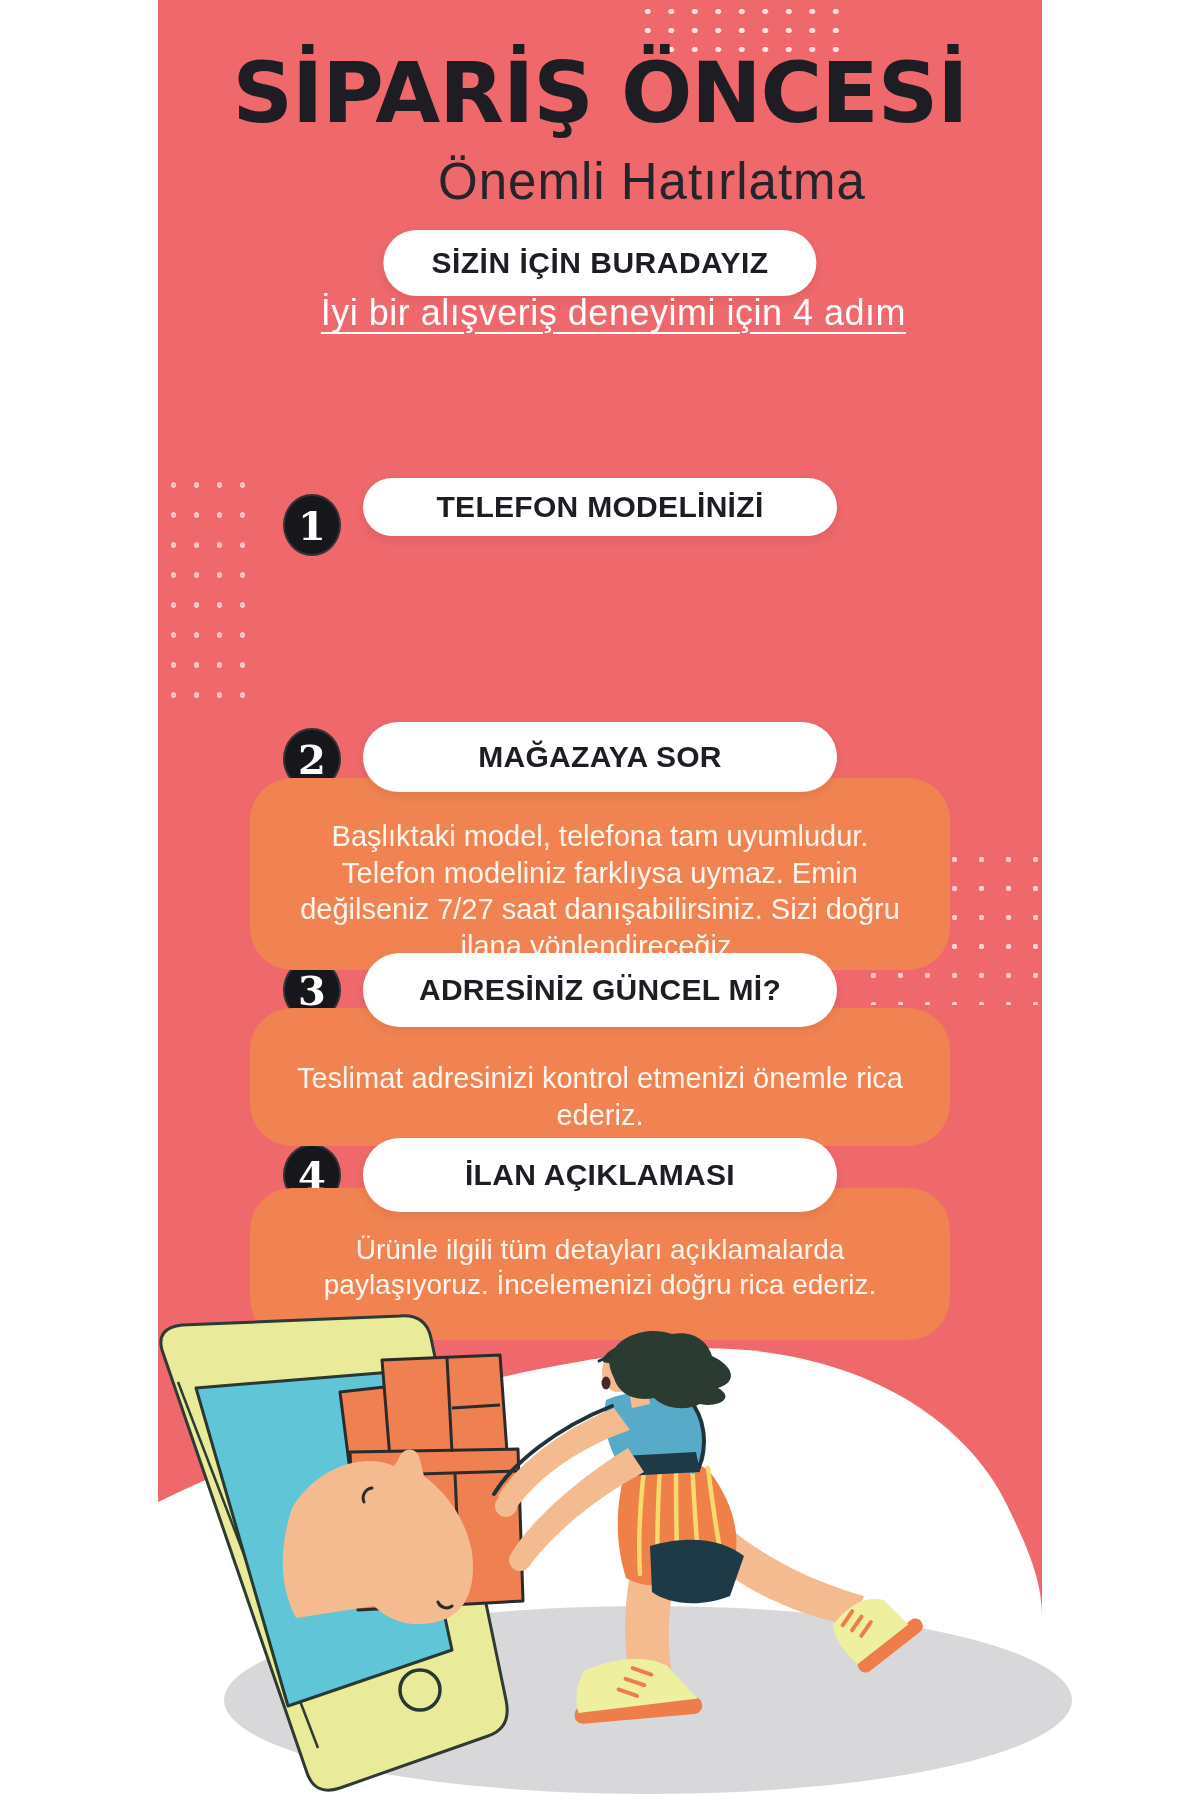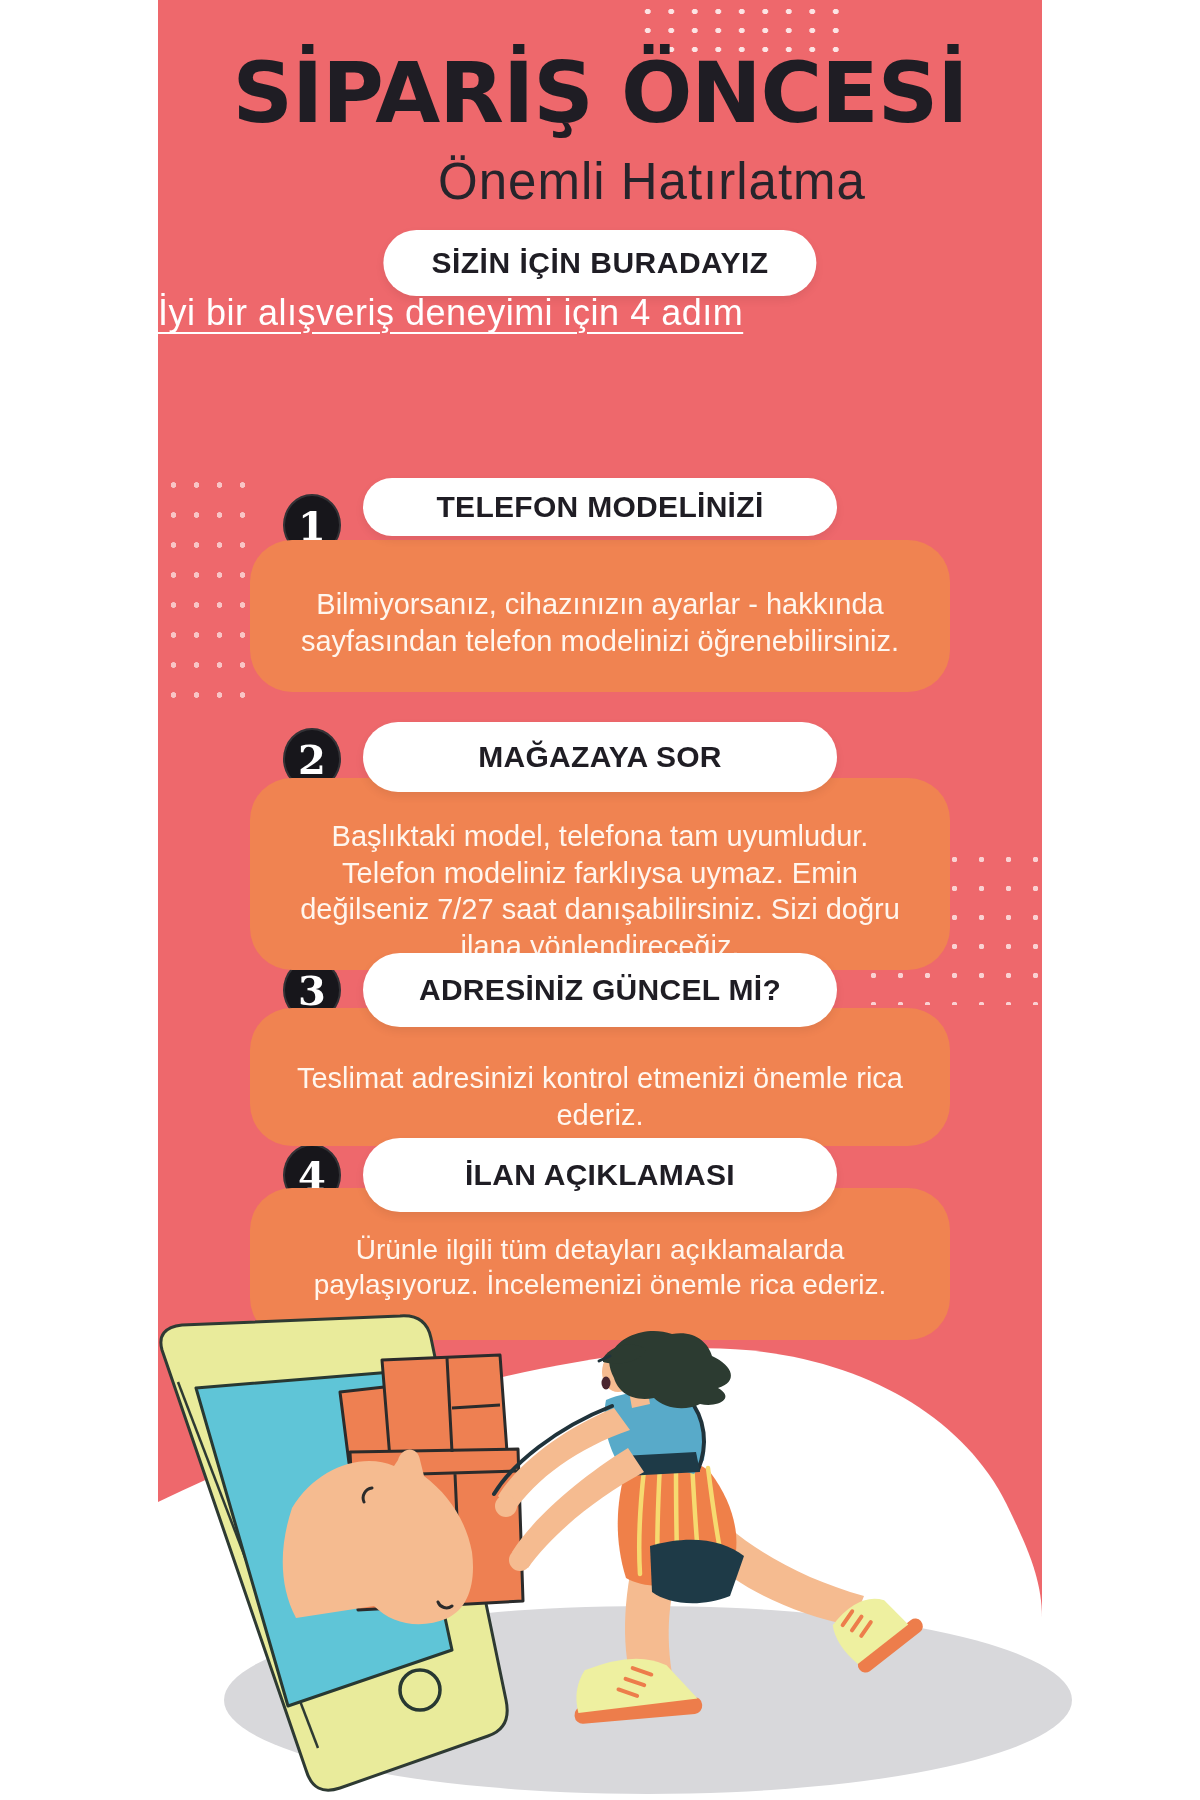--- a/index.html
+++ b/index.html
@@ -15,21 +15,21 @@
 
   .title{position:absolute;left:158px;top:44px;width:884px;text-align:center;
          font-family:"DejaVu Sans","Liberation Sans",sans-serif;font-weight:bold;
          font-size:84px;letter-spacing:-1px;color:#1f1d24;}
   .subtitle{position:absolute;left:158px;top:152px;width:988px;text-align:center;
             font-size:51px;color:#26242b;letter-spacing:1px;}
   .ribbon{position:absolute;left:600px;top:230px;transform:translateX(-50%);
           background:#ffffff;border-radius:34px;padding:16px 48px;white-space:nowrap;
           font-weight:bold;font-size:30px;color:#1f1d24;letter-spacing:.5px;
           box-shadow:0 4px 10px rgba(0,0,0,.07);}
-  .tagline{position:absolute;left:158px;top:292px;width:748px;text-align:left;
+  .tagline{position:absolute;left:158px;top:292px;width:748px;text-align:right;
            font-size:36px;color:#ffffff;text-decoration:underline;text-underline-offset:7px;
            text-decoration-thickness:2px;letter-spacing:.5px;}
 
   .badge{position:absolute;left:283px;width:58px;height:62px;border-radius:50%;
          background:#17161b;color:#ffffff;display:flex;align-items:center;justify-content:center;
          font-family:"DejaVu Serif","Liberation Serif",serif;font-weight:bold;font-size:40px;
          box-shadow:inset 0 0 0 2px rgba(255,255,255,.12);}
   .pill{position:absolute;left:600px;transform:translateX(-50%);width:474px;
         background:#ffffff;border-radius:44px;display:flex;flex-direction:column;
         align-items:center;justify-content:center;text-align:center;
@@ -68,42 +68,41 @@
 
   <div class="title">SİPARİŞ ÖNCESİ</div>
   <div class="subtitle">Önemli Hatırlatma</div>
   <div class="ribbon">SİZİN İÇİN BURADAYIZ</div>
   <div class="tagline">İyi bir alışveriş deneyimi için 4 adım</div>
 
   <div class="badge badge-1">1</div>
   <div class="pill pill-1">
     <div>TELEFON MODELİNİZİ</div>
   </div>
-  <div class="card card-1">Bilmiyorsanız, cihazınızın ayarlar - hakkında sayfasından telefon modelinizi öğrenebilirsiniz.</div>
 
   <div class="badge badge-2">2</div>
   <div class="pill pill-2">
     <div>MAĞAZAYA SOR</div>
     <div></div>
   </div>
   <div class="card card-2">Başlıktaki model, telefona tam uyumludur. Telefon modeliniz farklıysa uymaz. Emin değilseniz 7/27 saat danışabilirsiniz. Sizi doğru ilana yönlendireceğiz.</div>
 
   <div class="badge badge-3">3</div>
   <div class="pill pill-3">
     <div>ADRESİNİZ GÜNCEL Mİ?</div>
     <div></div>
   </div>
   <div class="card card-3">Teslimat adresinizi kontrol etmenizi önemle rica ederiz.</div>
 
   <div class="badge badge-4">4</div>
   <div class="pill pill-4">
     <div>İLAN AÇIKLAMASI</div>
     <div></div>
   </div>
-  <div class="card card-4">Ürünle ilgili tüm detayları açıklamalarda paylaşıyoruz. İncelemenizi önemle rica ederiz.</div>
+  <div class="card card-4">Ürünle ilgili tüm detayları açıklamalarda paylaşıyoruz. İncelemenizi doğru rica ederiz.</div>
 
   <svg class="illu" viewBox="0 1250 1200 550">
 
     <path fill="#ffffff" d="M158 1800 L158 1502 C330 1420 480 1372 645 1352 C812 1332 952 1396 1006 1503 C1028 1548 1042 1580 1042 1618 L1042 1800 Z"></path>
 
     <ellipse cx="648" cy="1700" rx="424" ry="94" fill="#d8d8db"></ellipse>
 
     <g>
       <path fill="#e9eb9b" stroke="#2e3a33" stroke-width="3" stroke-linejoin="round" d="M162 1350 Q156 1328 182 1325 L400 1316 Q426 1314 431 1338 L506 1700 Q512 1728 488 1736 L340 1788 Q314 1797 306 1770 Z"></path>
       <path fill="none" stroke="#2e3a33" stroke-width="2.5" d="M178 1382 L318 1748"></path>

